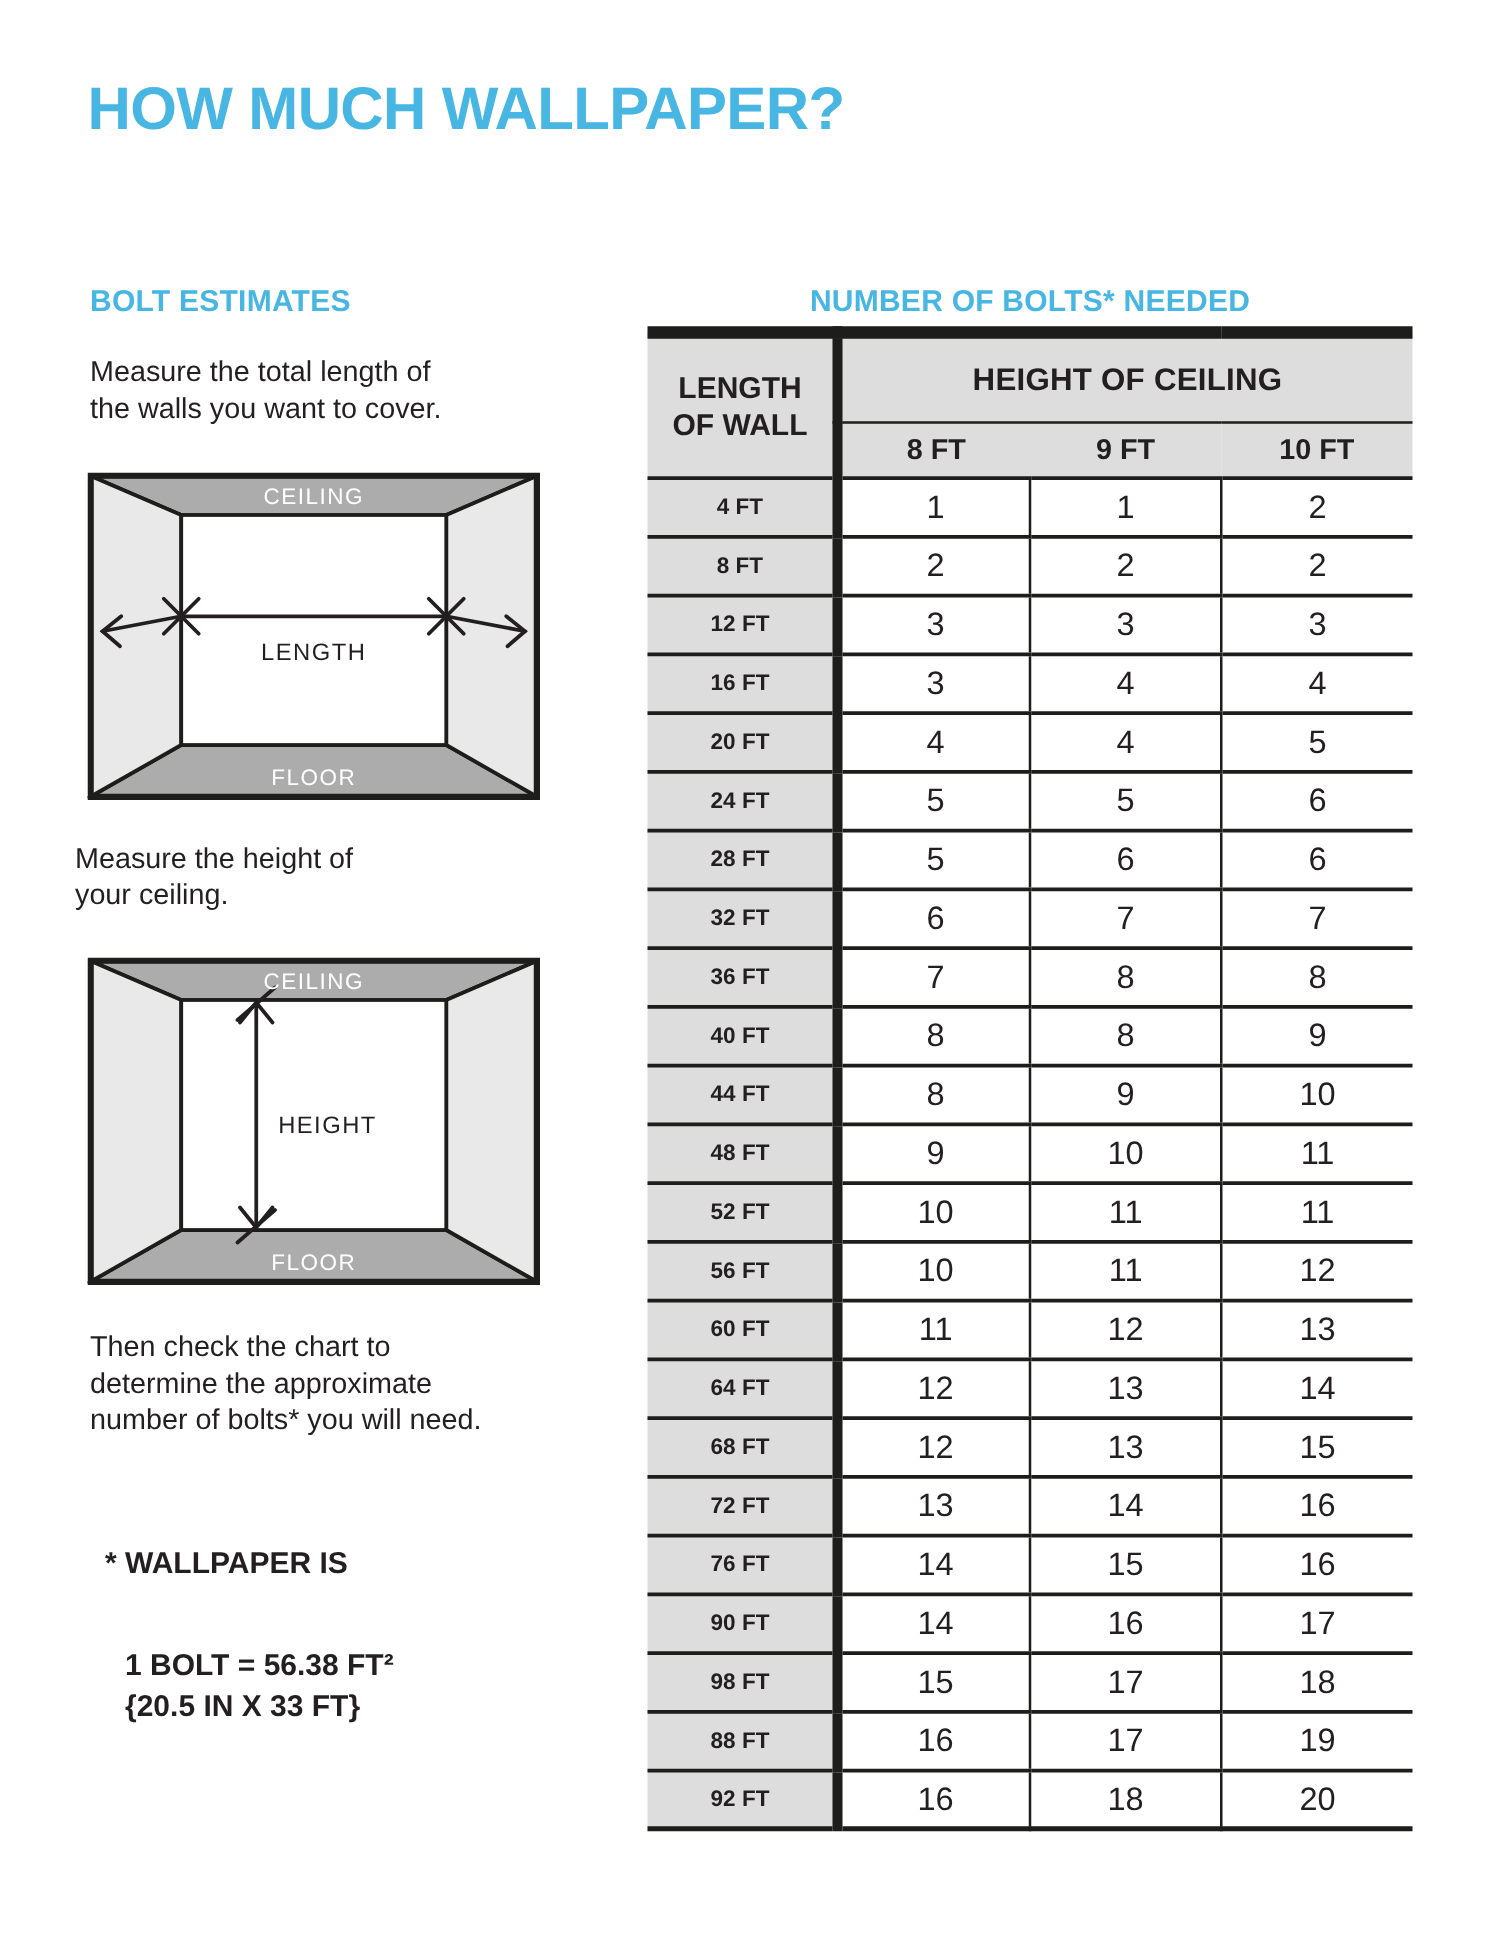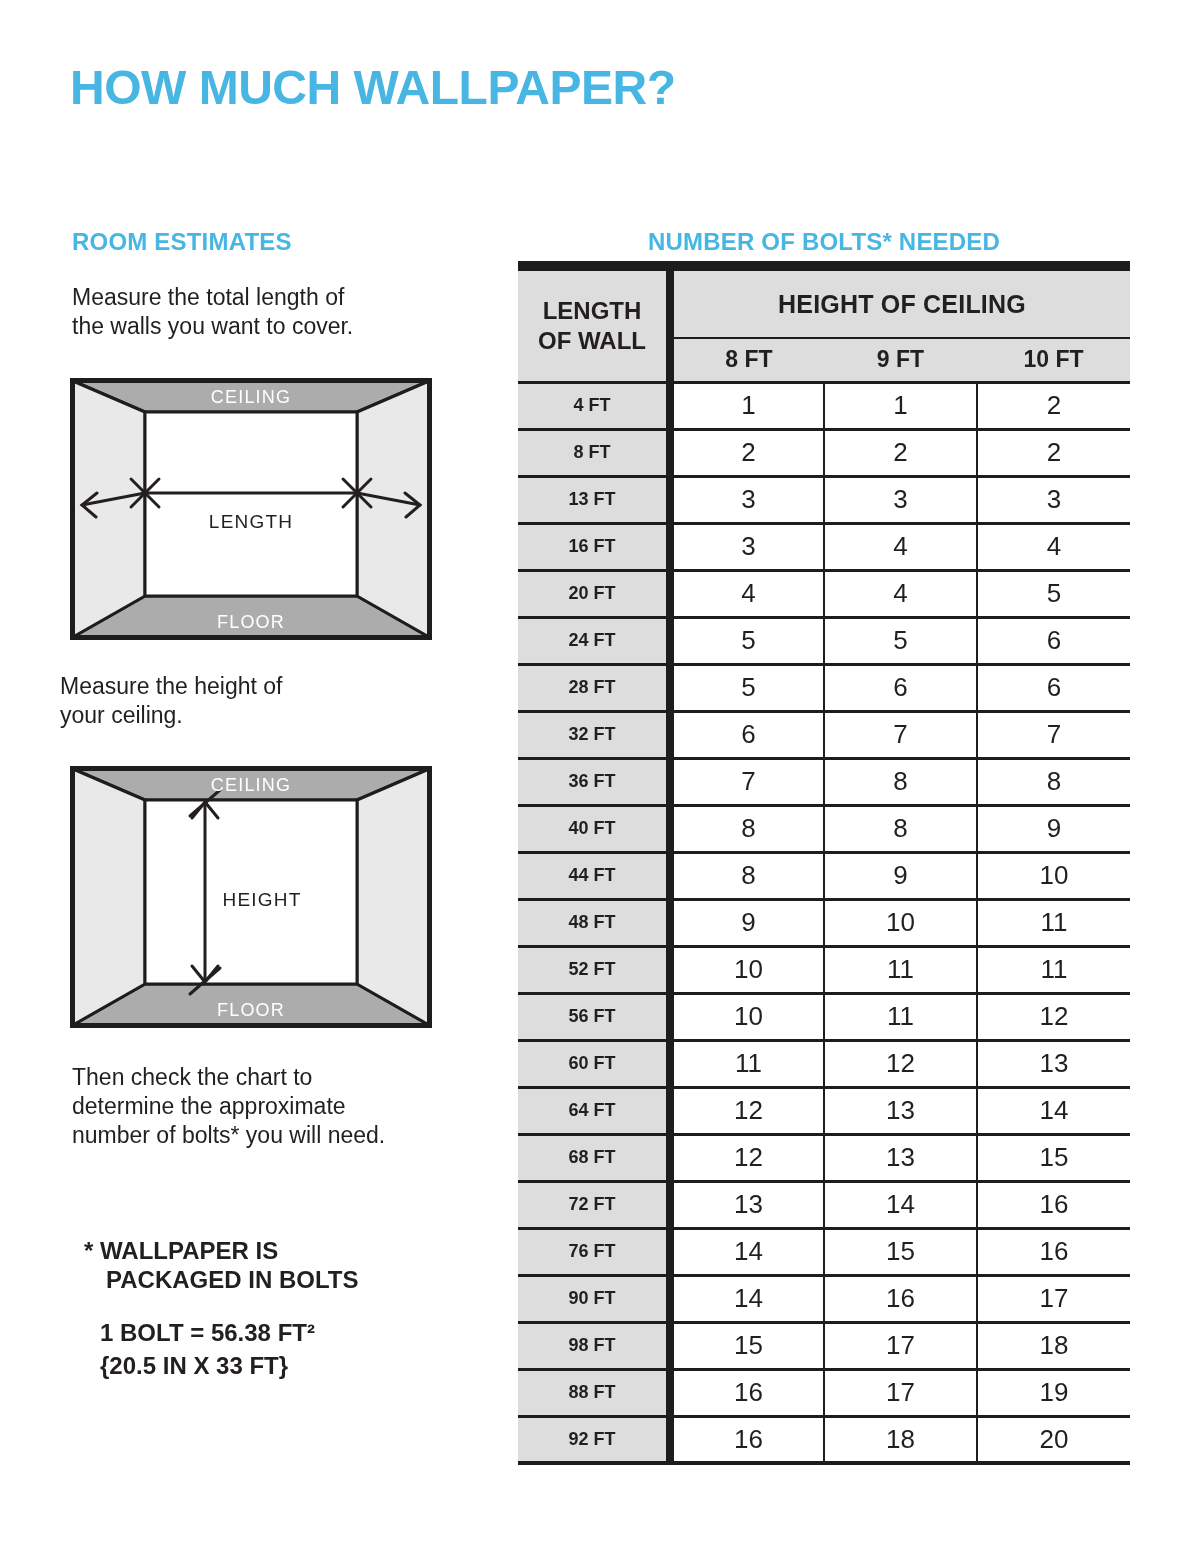--- a/index.html
+++ b/index.html
@@ -99,21 +99,21 @@
     font-size:18px;letter-spacing:1.2px;
   }
   svg text.room-lab{fill:#ffffff;}
   svg text.dim-lab{fill:var(--ink);font-size:19px;}
 </style>
 </head>
 <body>
 
 <h1 class="page-title">HOW MUCH WALLPAPER?</h1>
 
-<h2 class="section-heading left-heading">ROOM ESTIMATES</h2>
+<h2 class="section-heading left-heading">BOLT ESTIMATES</h2>
 
 <p class="body-text step1">Measure the total length of
 the walls you want to cover.</p>
 
 <svg class="diagram1" width="362" height="262" viewBox="0 0 362 262">
   <polygon points="3,3 359,3 287,34 75,34" style="fill:var(--roomgray);stroke:var(--line);stroke-width:3"></polygon>
   <polygon points="3,259 75,218 287,218 359,259" style="fill:var(--roomgray);stroke:var(--line);stroke-width:3"></polygon>
   <polygon points="3,3 75,34 75,218 3,259" style="fill:var(--wallgray);stroke:var(--line);stroke-width:3"></polygon>
   <polygon points="359,3 287,34 287,218 359,259" style="fill:var(--wallgray);stroke:var(--line);stroke-width:3"></polygon>
   <rect x="75" y="34" width="212" height="184" style="fill:#ffffff;stroke:var(--line);stroke-width:3"></rect>
@@ -153,21 +153,21 @@
   </g>
   <text class="room-lab" x="181" y="25" text-anchor="middle">CEILING</text>
   <text class="dim-lab" x="192" y="140" text-anchor="middle">HEIGHT</text>
   <text class="room-lab" x="181" y="250" text-anchor="middle">FLOOR</text>
 </svg>
 
 <p class="body-text step3">Then check the chart to
 determine the approximate
 number of bolts* you will need.</p>
 
-<p class="footnote"><span>* WALLPAPER IS</span><span class="fn-line2">PACKAGED IN BOLTS</span></p>
+<p class="footnote"><span>* WALLPAPER IS</span></p>
 
 <p class="bolt-info">1 BOLT = 56.38 FT²
 {20.5 IN X 33 FT}</p>
 
 <h2 class="section-heading right-heading">NUMBER OF BOLTS* NEEDED</h2>
 
 <table class="bolts">
   <colgroup>
     <col style="width:152px">
       <col style="width:154px">
@@ -192,21 +192,21 @@
         <td>1</td>
         <td class="last">2</td>
       </tr>
       <tr>
         <th>8 FT</th>
         <td class="first">2</td>
         <td>2</td>
         <td class="last">2</td>
       </tr>
       <tr>
-        <th>13 FT</th>
+        <th>12 FT</th>
         <td class="first">3</td>
         <td>3</td>
         <td class="last">3</td>
       </tr>
       <tr>
         <th>16 FT</th>
         <td class="first">3</td>
         <td>4</td>
         <td class="last">4</td>
       </tr>

